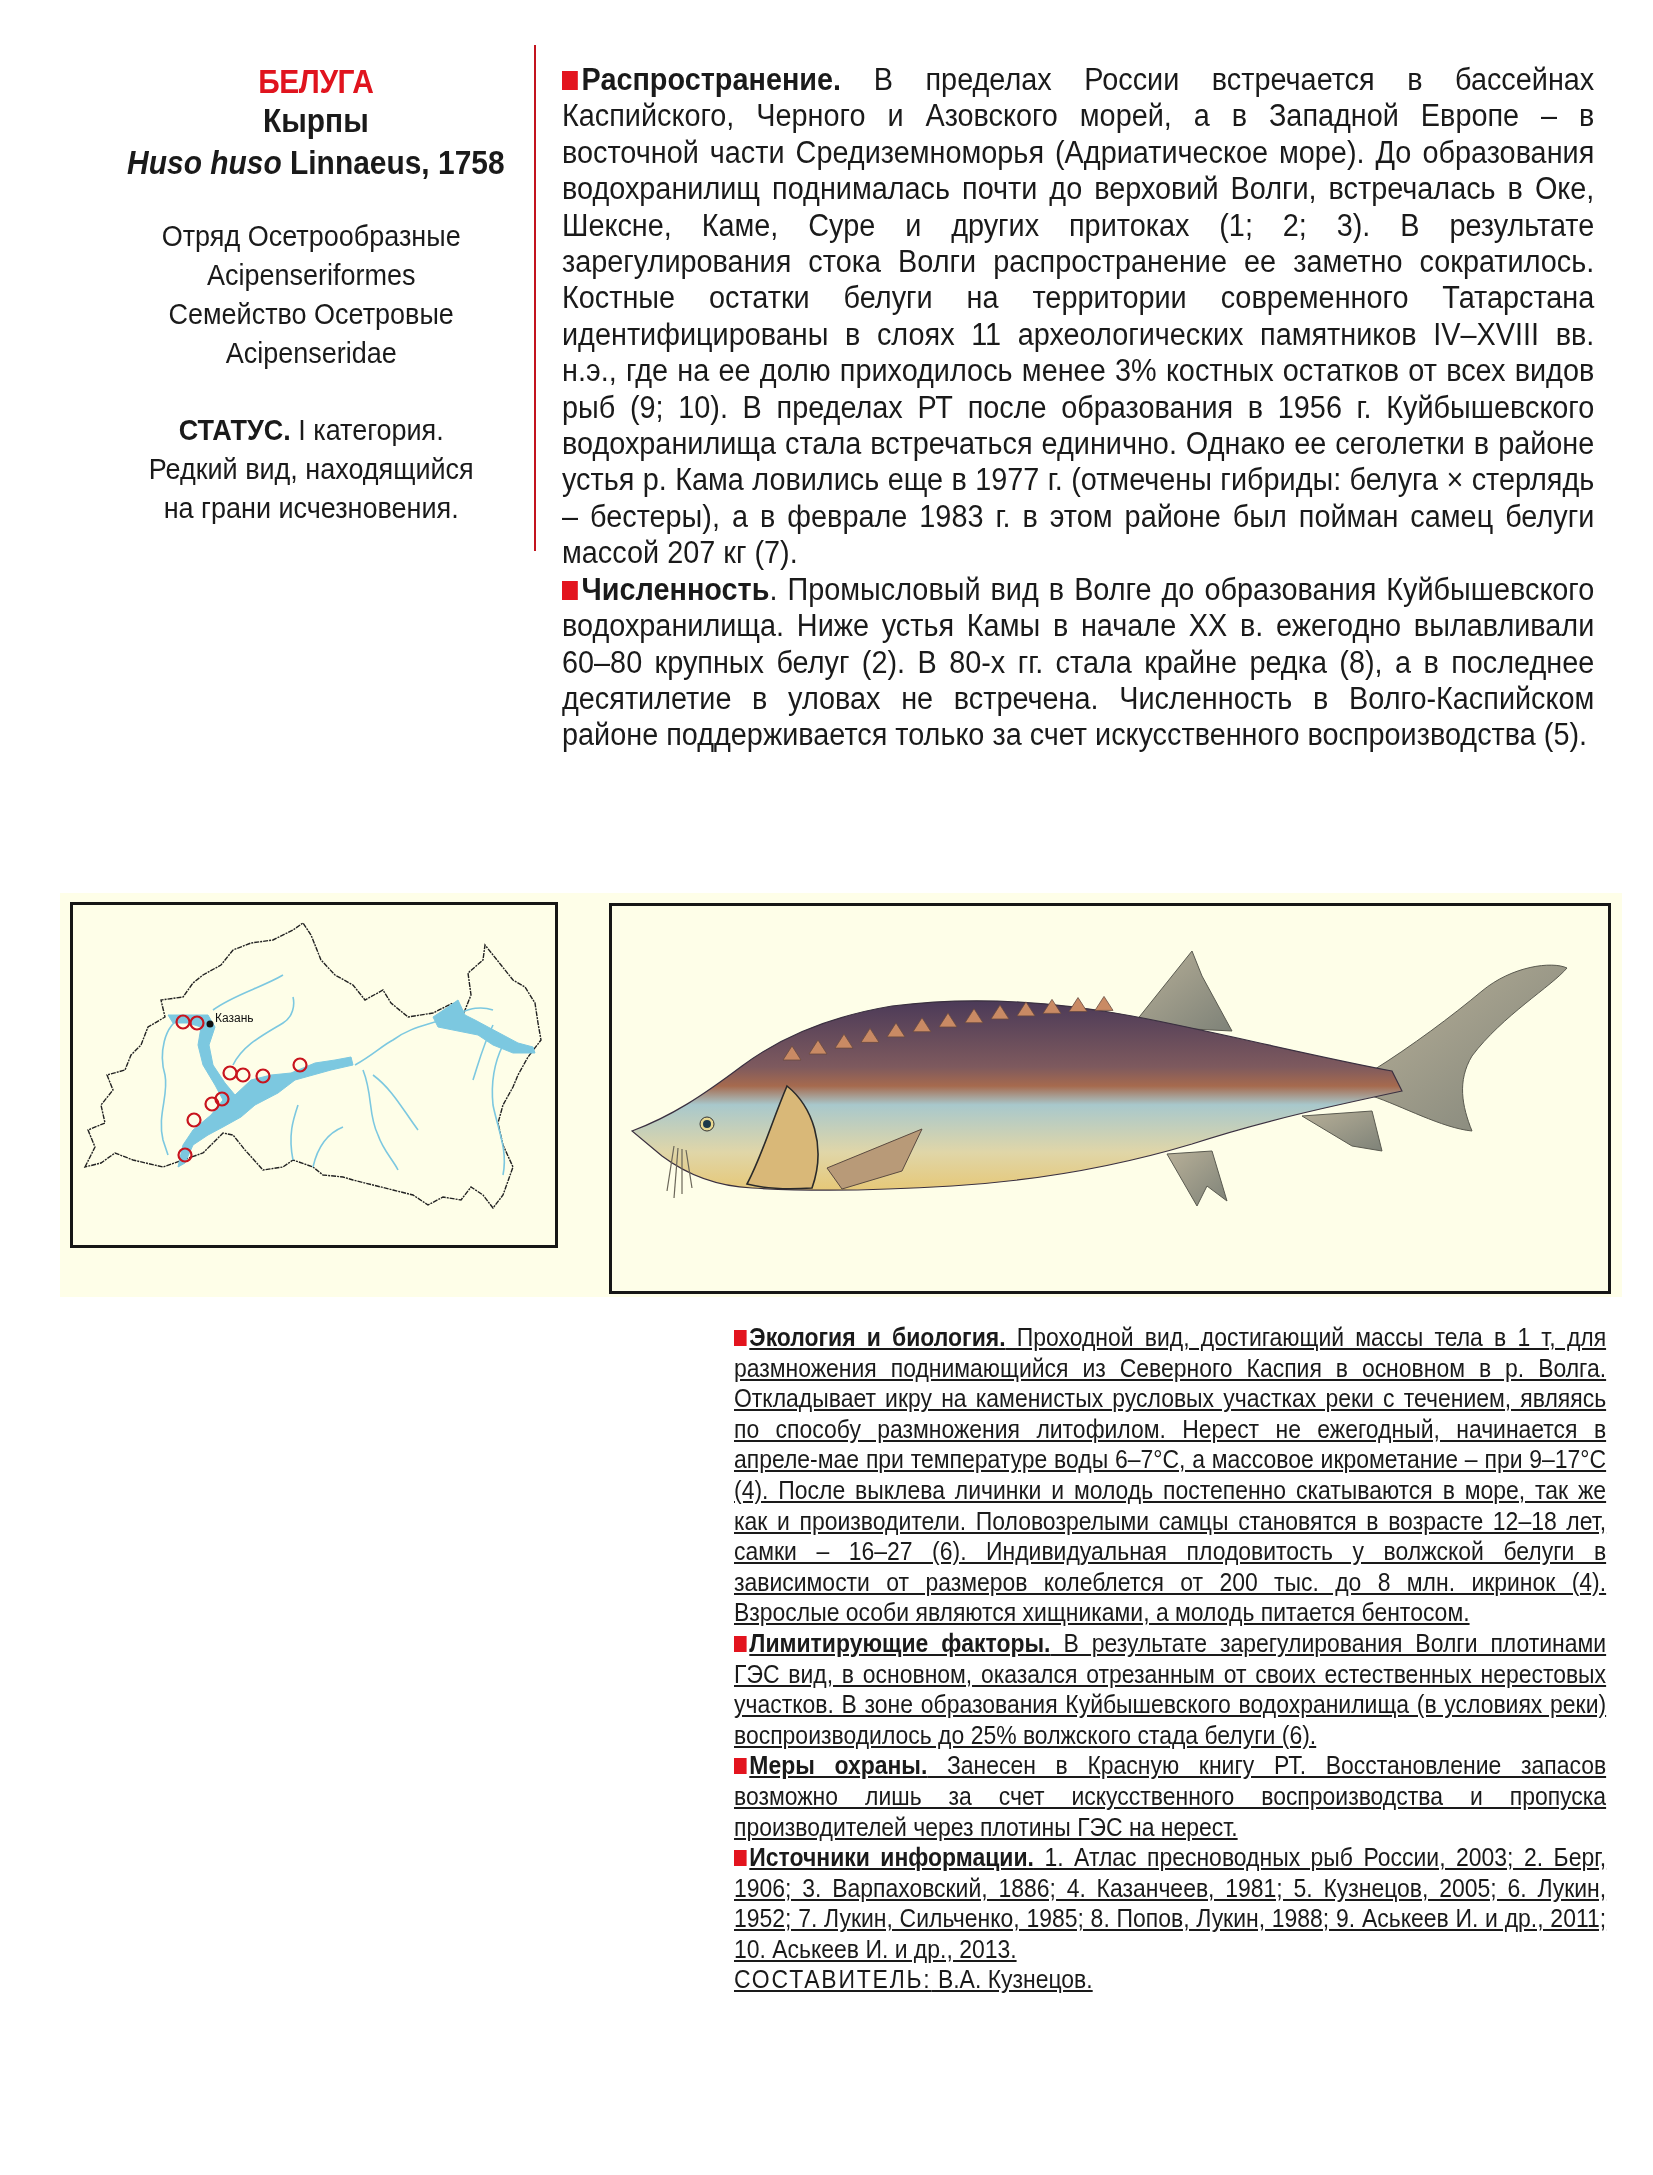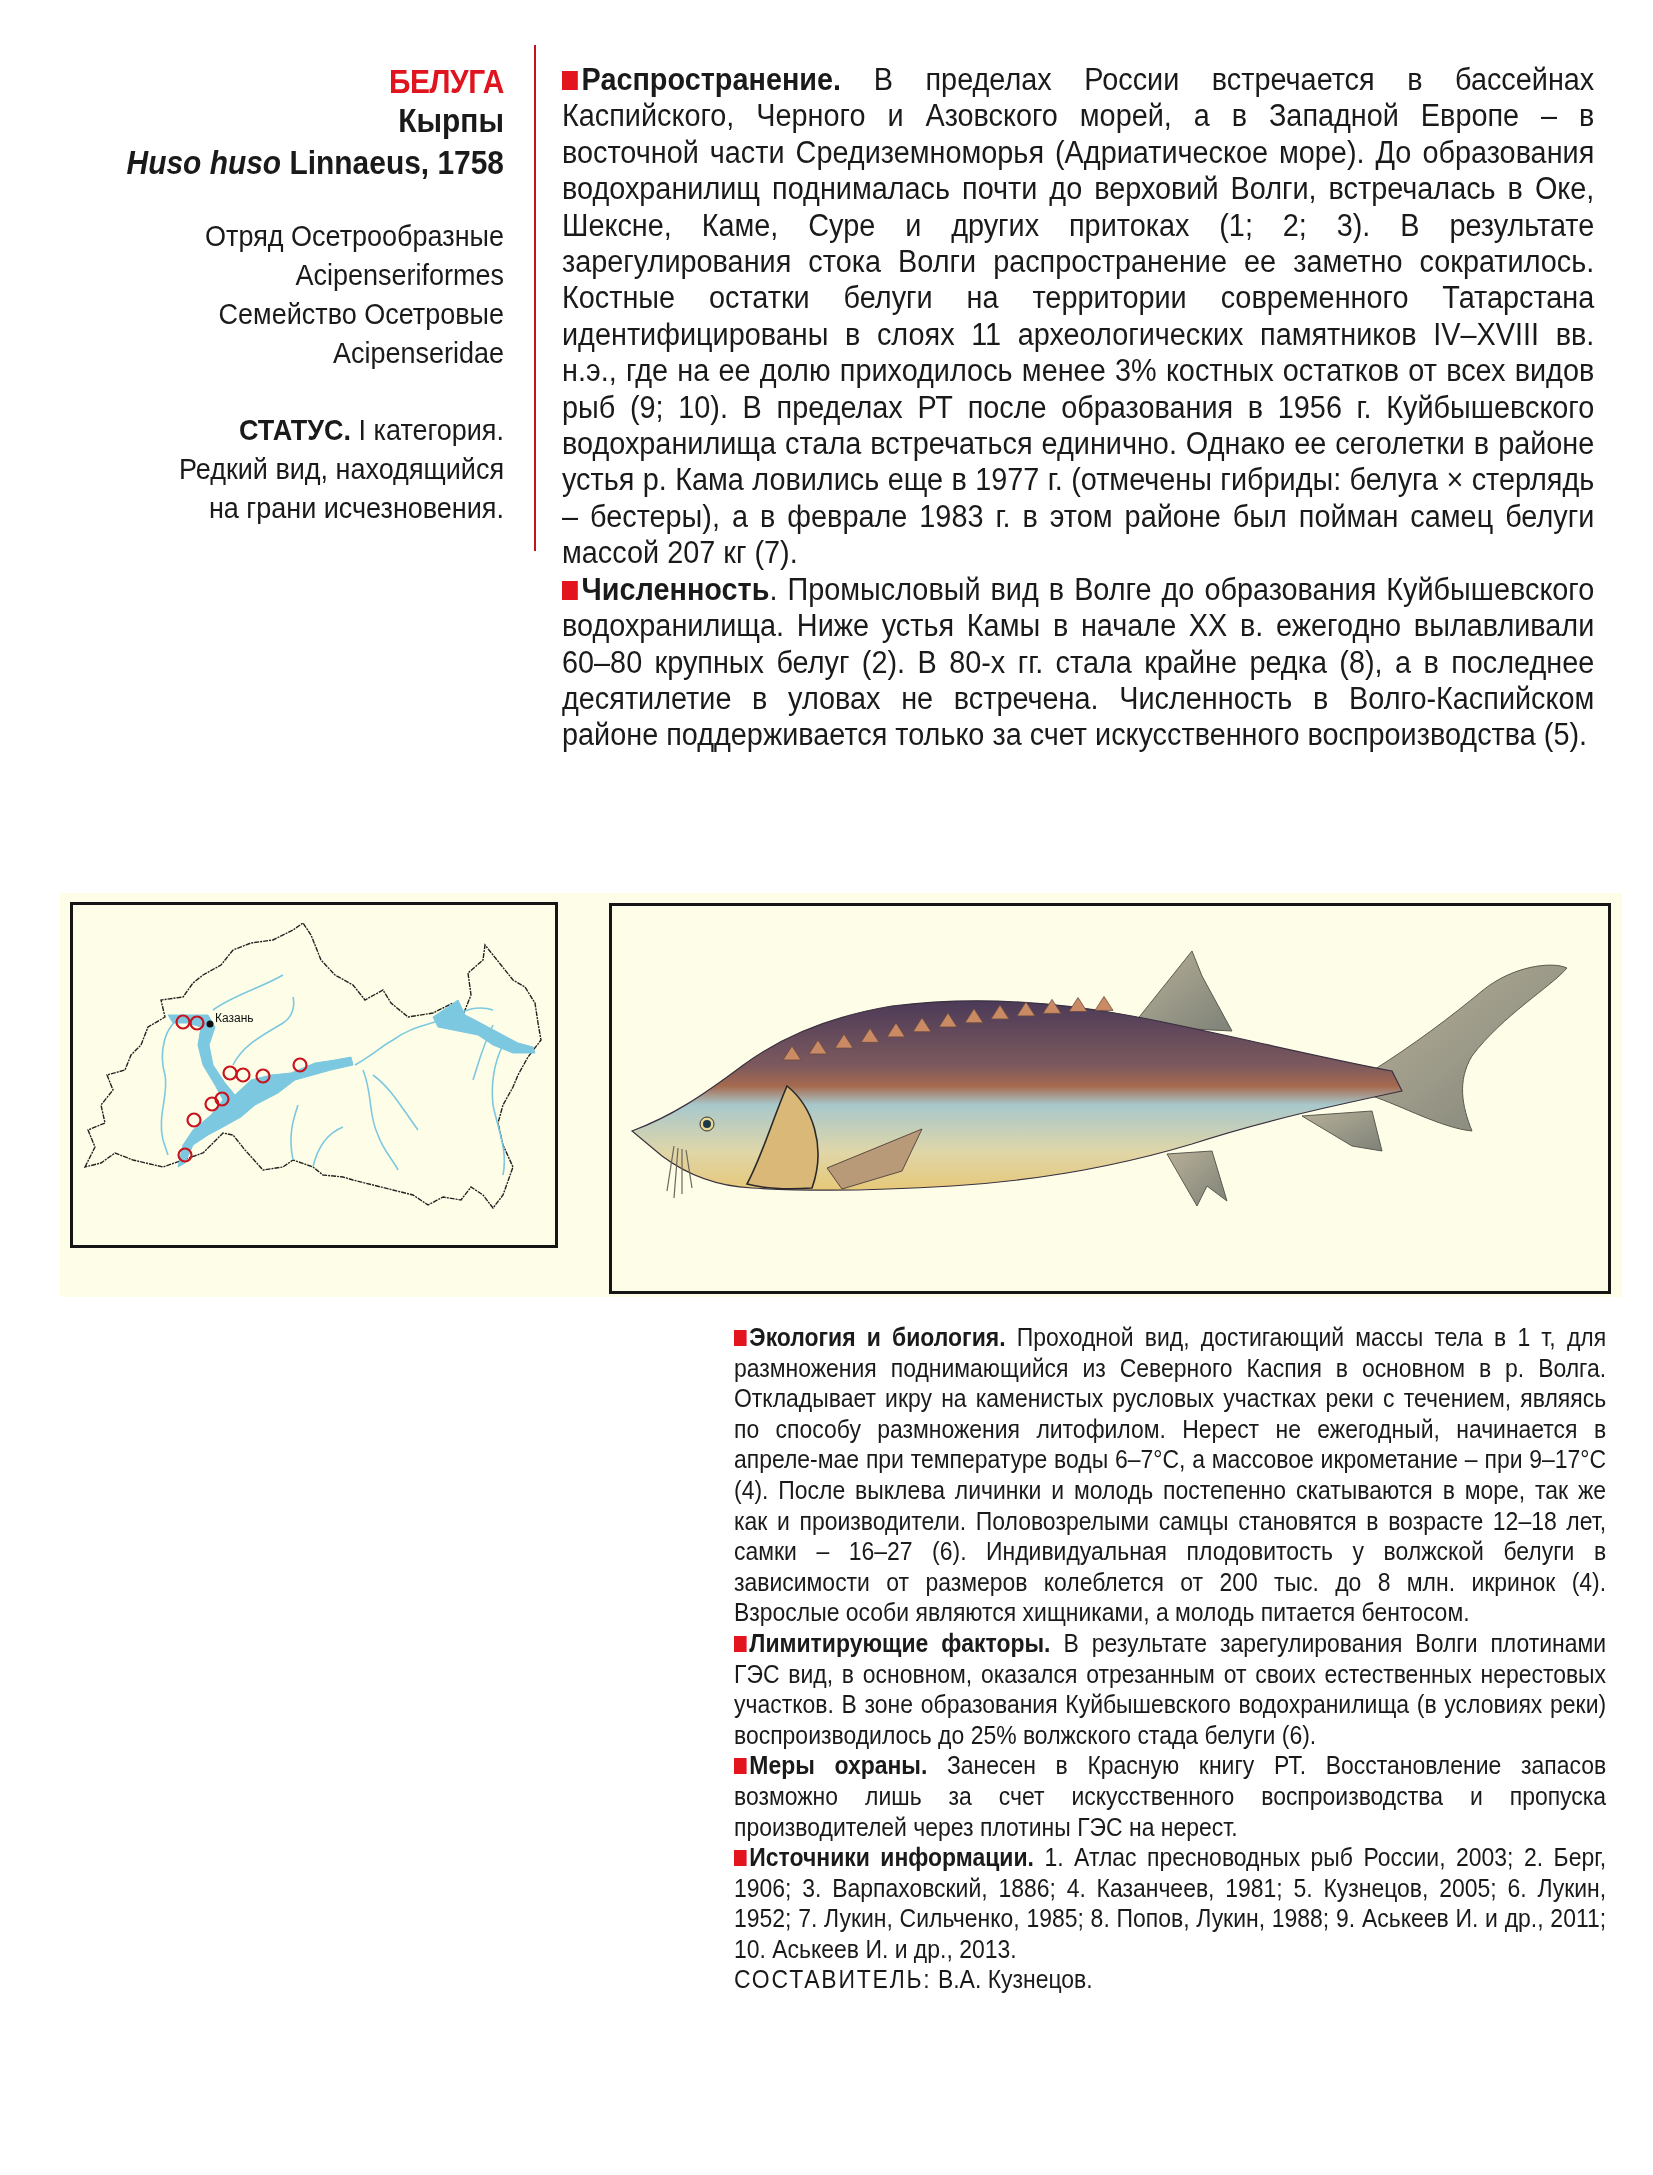--- a/index.html
+++ b/index.html
@@ -1,40 +1,40 @@
 <!DOCTYPE html>
 <html><head>
 <meta charset="utf-8">
 <style>
   html, body { margin: 0; padding: 0; background: #ffffff; }
   body { width: 1653px; height: 2175px; position: relative; overflow: hidden;
          font-family: "Liberation Sans", sans-serif; color: #1a1a1a; }
 
   
-  .left-col { position: absolute; left: 40px; top: 62px; width: 464px; text-align: right; }
+  .left-col { position: absolute; left: 56px; top: 62px; width: 464px; text-align: center; }
   .species-name { color: #e0141e; font-weight: bold; font-size: 34px; line-height: 38px; letter-spacing: -0.5px; transform: scaleX(0.88); transform-origin: right center; }
   .tatar-name { font-weight: bold; font-size: 34px; line-height: 40px; transform: scaleX(0.88); transform-origin: right center; }
   .latin-name { font-weight: bold; font-size: 34px; line-height: 44px; transform: scaleX(0.88); transform-origin: right center; }
   .latin-name i { font-style: italic; }
   .taxonomy { margin-top: 32px; font-size: 30px; line-height: 39px; transform: scaleX(0.9); transform-origin: right center; }
   .status { margin-top: 38px; font-size: 30px; line-height: 39px; transform: scaleX(0.9); transform-origin: right center; }
   .status b { font-weight: bold; }
 
   .red-rule { position: absolute; left: 534px; top: 45px; width: 2px; height: 506px; background: #c3141e; }
 
   
   .para { text-align: justify; text-align-last: left; }
   .para .marker { display: inline-block; background: #e3141e; vertical-align: baseline; }
   .para b { font-weight: bold; }
 
   .top-text { position: absolute; left: 562px; top: 62px; width: 1032px; font-size: 31px; line-height: 36.4px; }
   .top-text .inner { transform: scaleX(0.93); transform-origin: left top; width: 1110px; }
   .top-text .marker { width: 17px; height: 19px; margin-right: 4px; }
 
-  .bottom-text { position: absolute; left: 734px; top: 1322px; width: 872px; font-size: 25.5px; line-height: 30.6px; }
+  .bottom-text { position: absolute; left: 734px; top: 1322px; width: 872px; font-size: 25.5px; line-height: 30.6px; text-decoration: underline; }
   .bottom-text .inner { transform: scaleX(0.9); transform-origin: left top; width: 969px; }
   .bottom-text .marker { width: 14px; height: 16px; margin-right: 3px; }
   .compiler { letter-spacing: 2px; }
   .compiler .name { letter-spacing: 0; }
 
   
   .band { position: absolute; left: 60px; top: 893px; width: 1562px; height: 404px; background: #fefee8; }
   .map-frame { position: absolute; left: 70px; top: 902px; width: 482px; height: 340px; border: 3px solid #161616; background: #fefee8; }
   .fish-frame { position: absolute; left: 609px; top: 903px; width: 996px; height: 385px; border: 3px solid #161616; background: #fefee8; }
   svg { display: block; }

